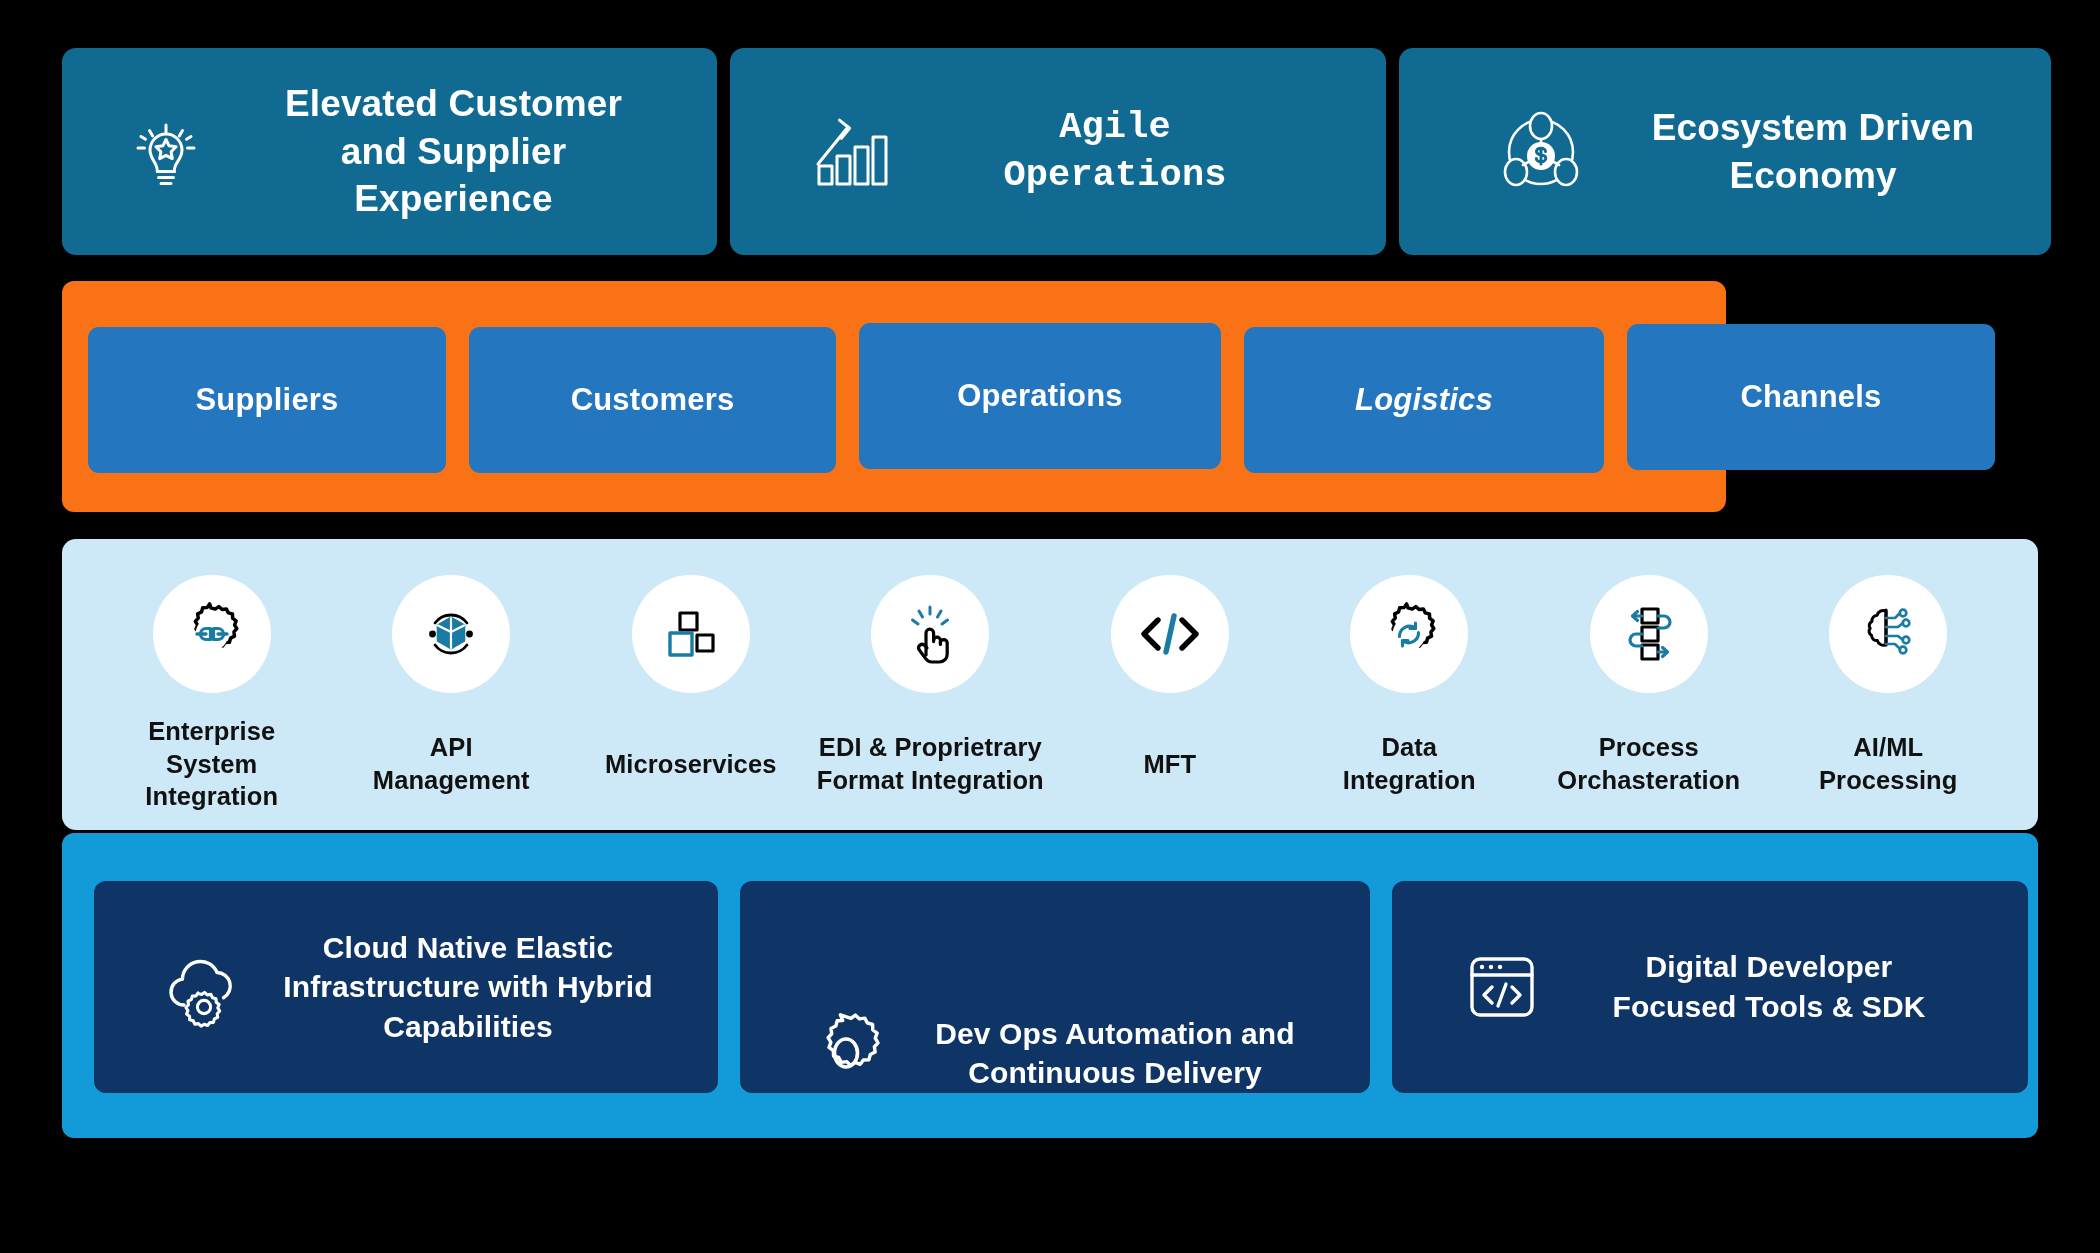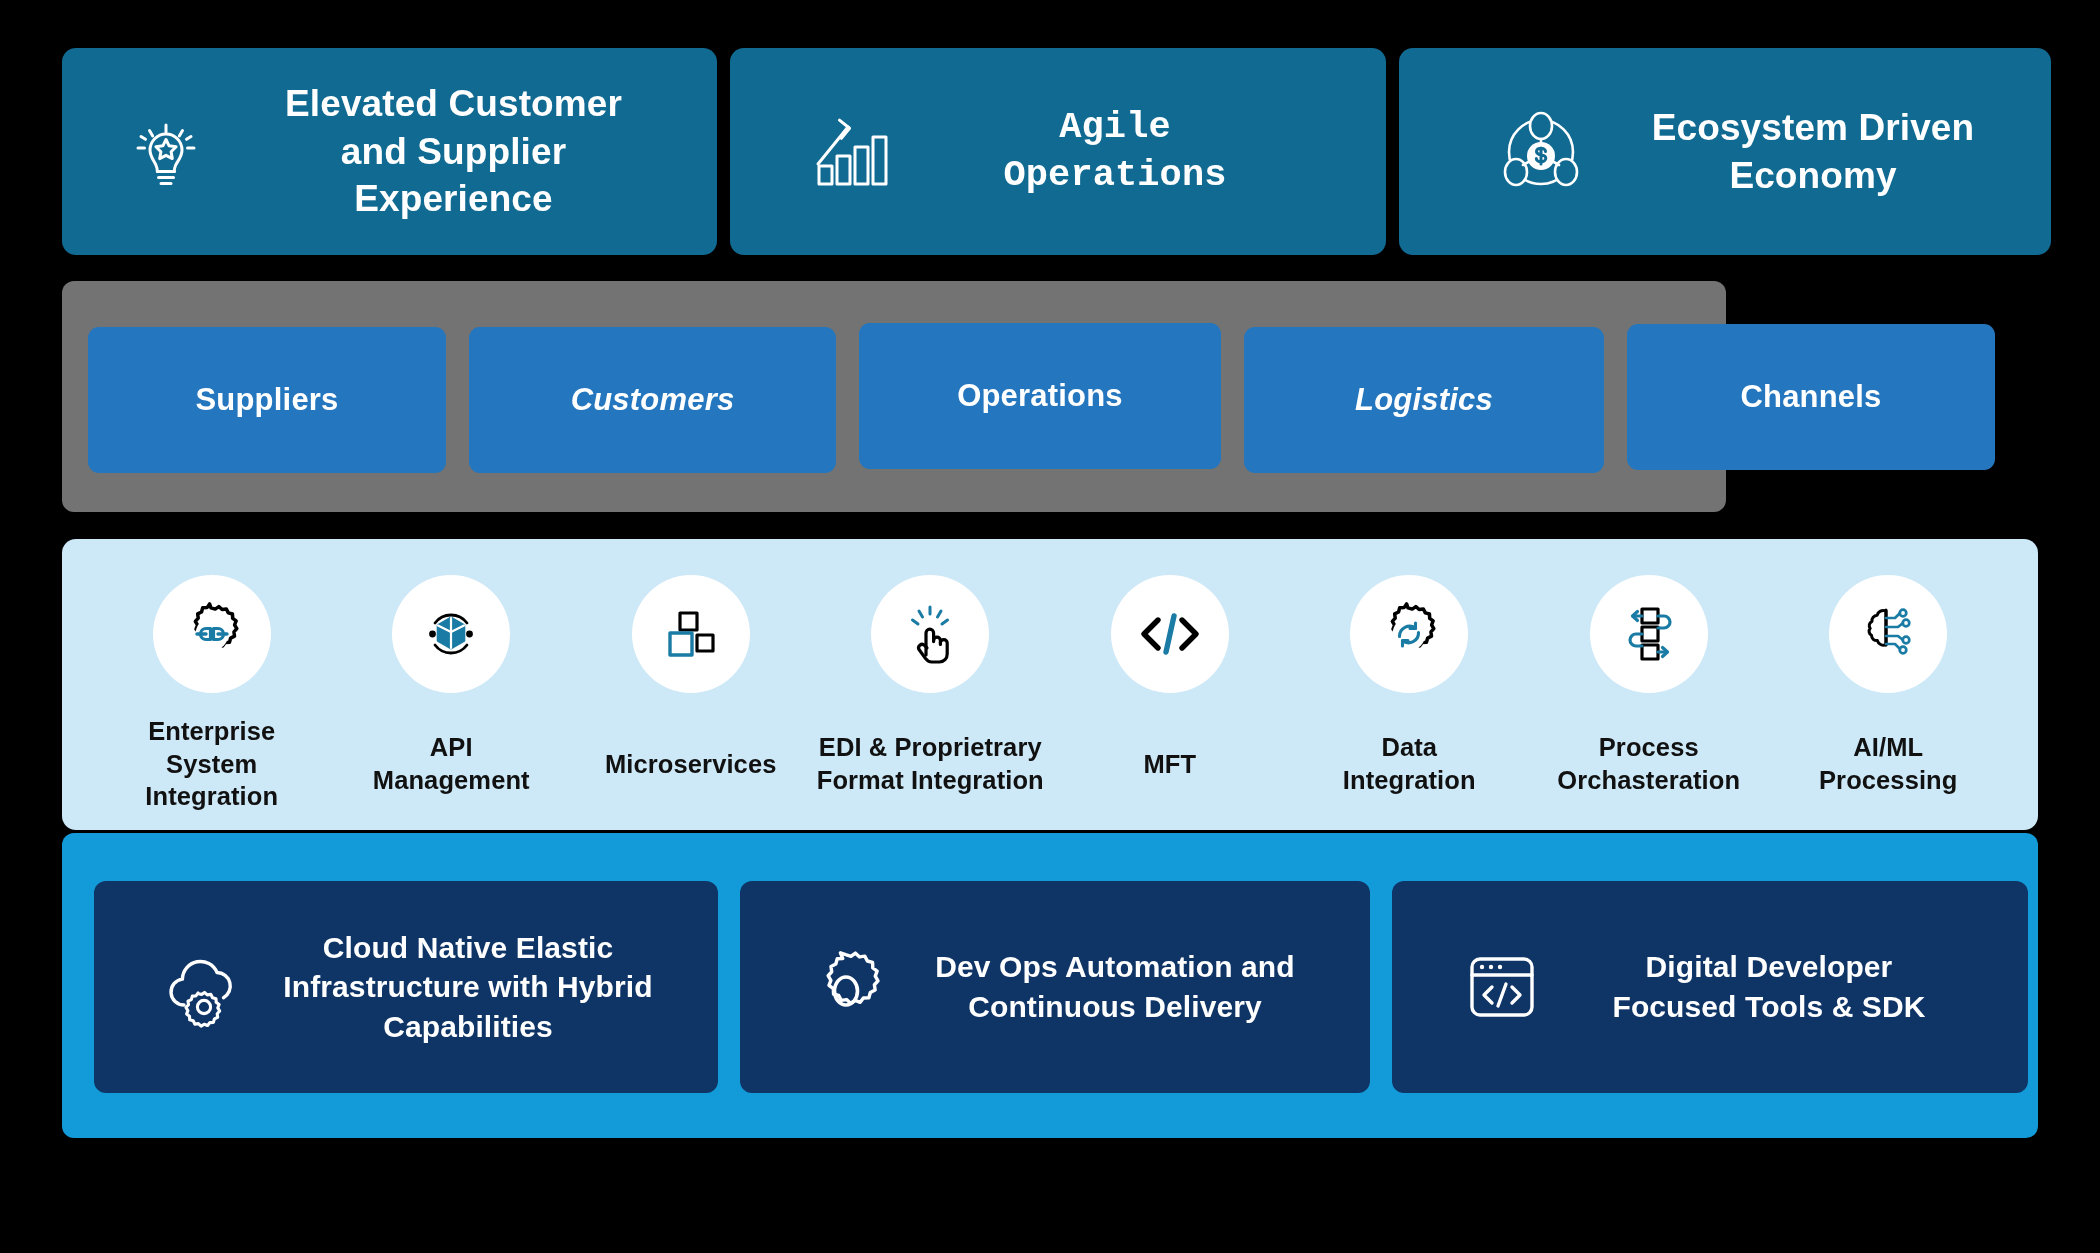--- a/index.html
+++ b/index.html
@@ -55,21 +55,21 @@
     padding-right: 30px;
   }
   .pillar-card.c2 .pillar-label { padding-right: 60px; }
   .pillar-card.c3 .pillar-label { padding-right: 20px; }
 
   
   .row2 {
     position: absolute;
     left: 62px; top: 281px;
     width: 1664px; height: 231px;
-    background: #737373;
+    background: #f97316;
     border-radius: 12px;
   }
   .row2-inner {
     position: absolute;
     left: 26px; right: 26px; top: 46px;
     height: 146px;
     display: flex;
     gap: 23px;
   }
   .aud-chip {
@@ -77,21 +77,21 @@
     border-radius: 11px;
     display: flex;
     align-items: center;
     justify-content: center;
     color: #FFFFFF;
     font-size: 31px;
     font-weight: 700;
     letter-spacing: .2px;
   }
   .aud-chip.k0 { flex: 0 0 358px; height: 146px; margin-top: 0; }
-  .aud-chip.k1 { flex: 0 0 367px; height: 146px; margin-top: 0; font-style: italic; }
+  .aud-chip.k1 { flex: 0 0 367px; height: 146px; margin-top: 0; }
   .aud-chip.k2 { flex: 0 0 362px; height: 146px; margin-top: -4px; }
   .aud-chip.k3 { flex: 0 0 360px; height: 146px; margin-top: 0; font-style: italic; }
   .aud-chip.k4 { flex: 0 0 368px; height: 146px; margin-top: -3px; }
 
   
   .row3 {
     position: absolute;
     left: 62px; top: 527px;
     width: 1976px; height: 291px;
     background: #CDE8F7;
@@ -156,21 +156,21 @@
   }
   .found-card {
     background: #0F3466;
     border-radius: 12px;
     display: flex;
     align-items: center;
     gap: 18px;
     padding: 0 14px;
   }
   .found-card.f0 { flex: 0 0 624px; justify-content: space-between; }
-  .found-card.f1 { flex: 0 0 630px; }
+  .found-card.f1 { flex: 0 0 630px; align-items: flex-end; }
   .found-card.f2 { flex: 0 0 636px; }
   .found-icon {
     flex: 0 0 auto;
     width: 88px; height: 88px;
     display: flex; align-items: center; justify-content: center;
     margin-left: 52px;
   }
   .found-card.f1 .found-icon { margin-left: 48px; }
   .found-card.f2 .found-icon { margin-left: 52px; }
   .found-label {

